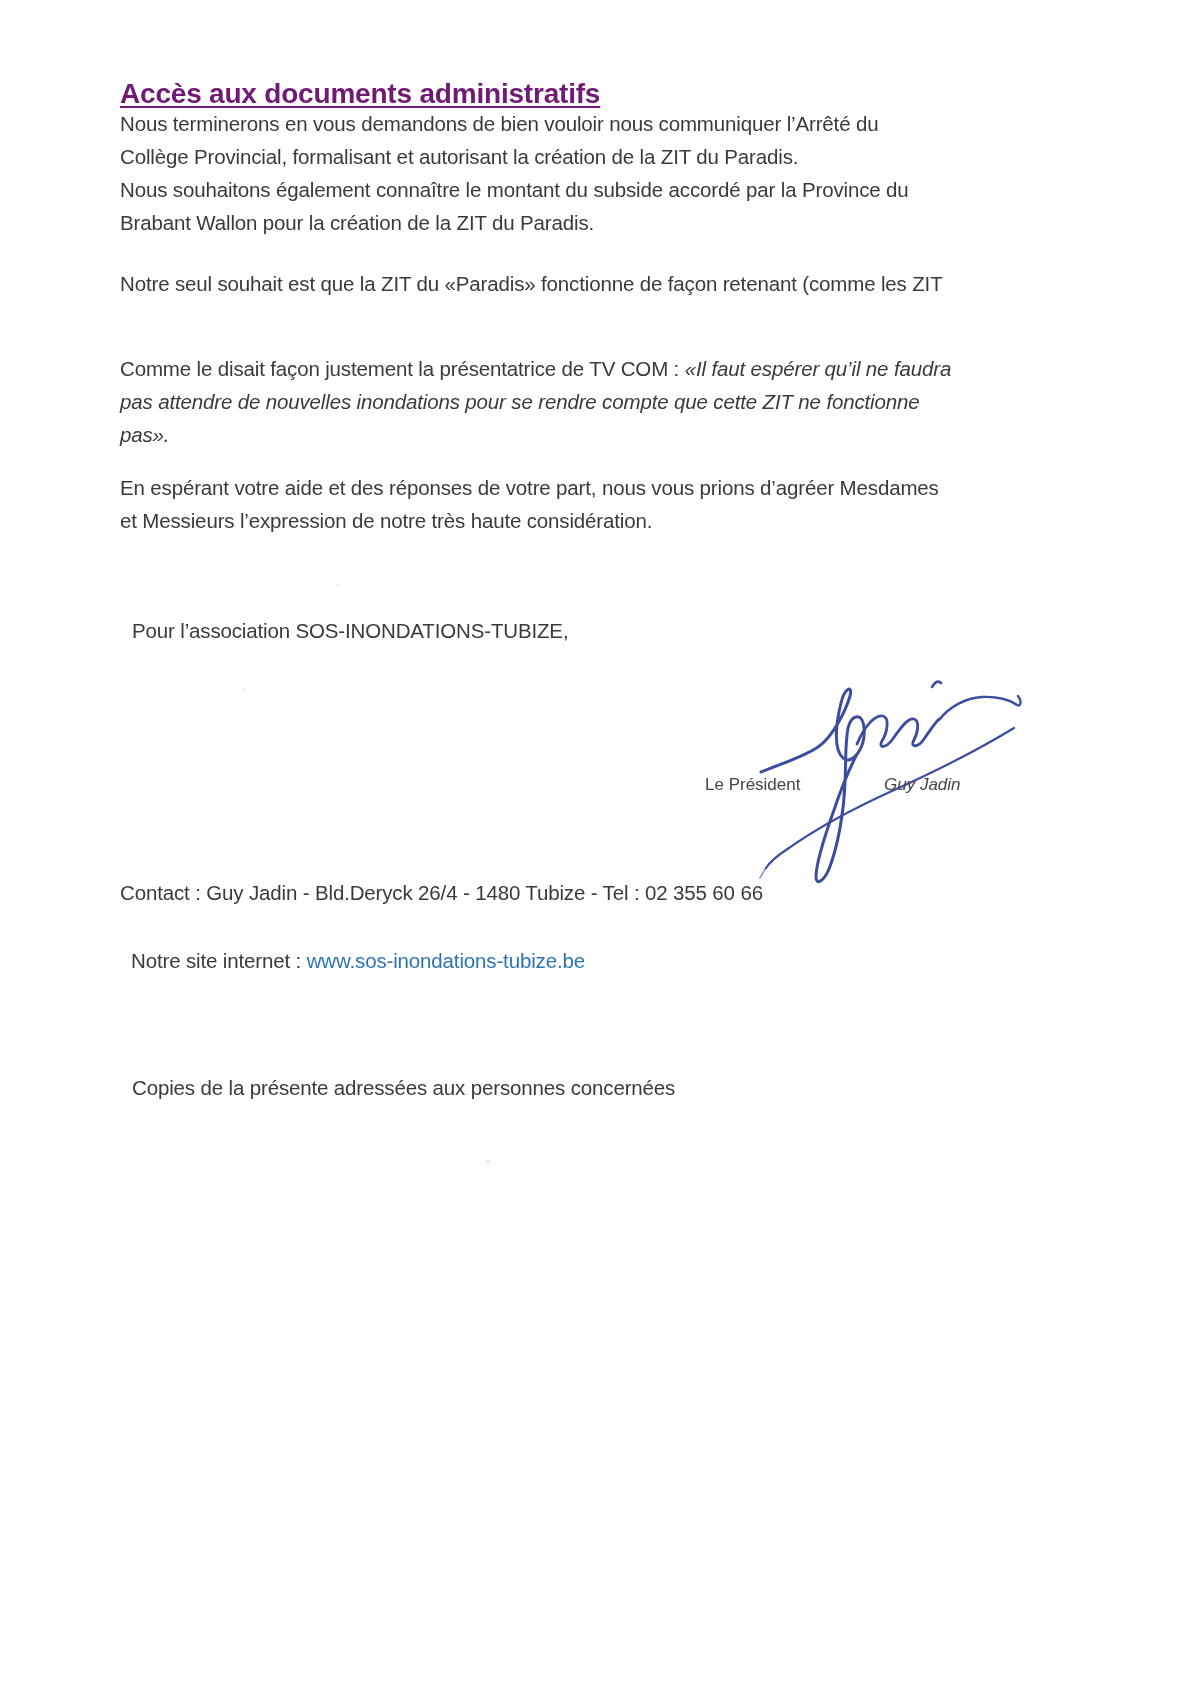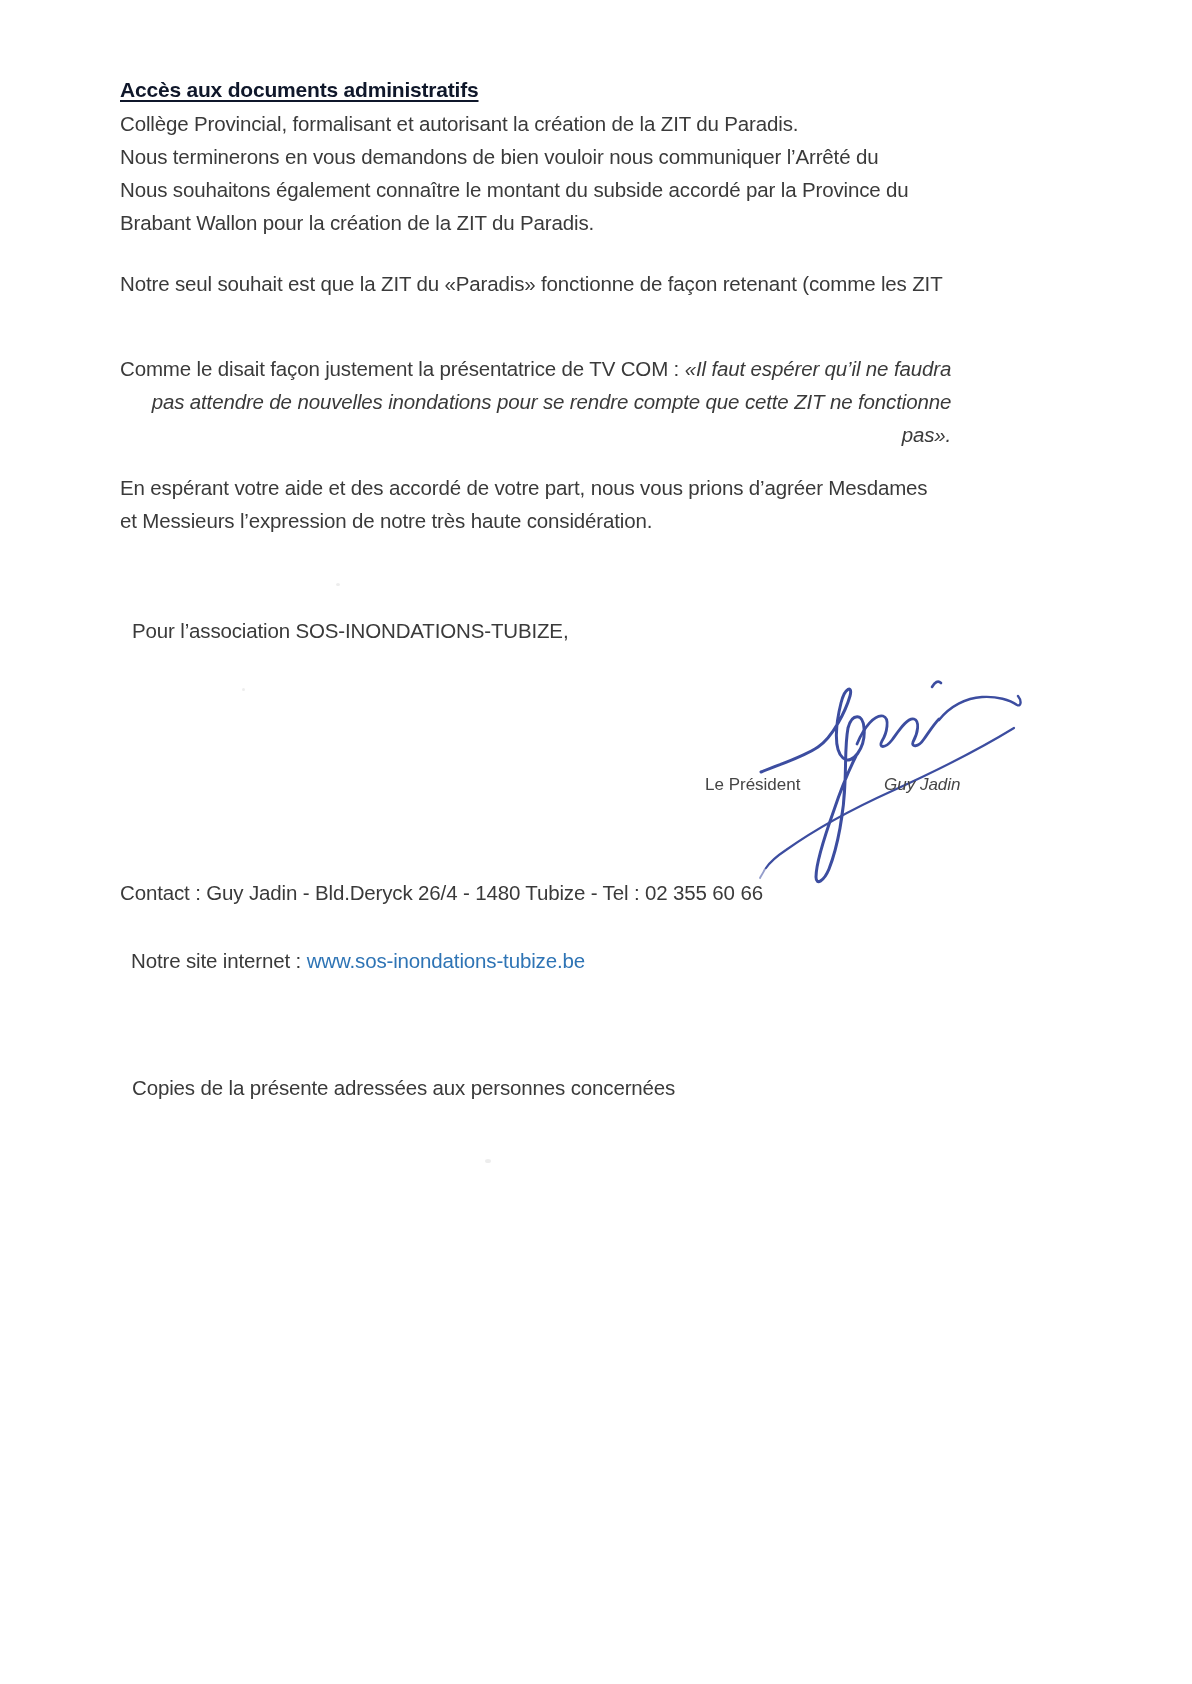--- a/index.html
+++ b/index.html
@@ -21,29 +21,29 @@
   .line {
     white-space: pre;
     font-size: 20.5px;
     line-height: 33px;
     letter-spacing: -0.15px;
     color: var(--text);
   }
   .para { left: 120px; }
   .heading {
     font-weight: bold;
-    font-size: 21px;
-    color: #0f172a;
+    font-size: 28px;
+    color: #701a75;
     text-decoration: underline;
     text-decoration-thickness: 2px;
     text-underline-offset: 3px;
     letter-spacing: -0.2px;
     white-space: pre;
   }
-  .italic { font-style: italic; text-align: right; }
+  .italic { font-style: italic; }
   .sig-caption {
     font-size: 17px;
     color: #454545;
     white-space: pre;
   }
   a.doc-link {
     color: var(--link);
     text-decoration-thickness: 1.5px;
     text-underline-offset: 3px;
     cursor: pointer;
@@ -61,38 +61,38 @@
     border-radius: 50%;
     opacity: 0.7;
   }
 </style>
 </head>
 <body>
 
 <div class="abs heading" style="left:120px; top:78px;">Accès aux documents administratifs</div>
 
 <div class="abs para" style="top:107px;">
+  <div class="line">Nous terminerons en vous demandons de bien vouloir nous communiquer l’Arrêté du</div>
   <div class="line">Collège Provincial, formalisant et autorisant la création de la ZIT du Paradis.</div>
-  <div class="line">Nous terminerons en vous demandons de bien vouloir nous communiquer l’Arrêté du</div>
   <div class="line">Nous souhaitons également connaître le montant du subside accordé par la Province du</div>
   <div class="line">Brabant Wallon pour la création de la ZIT du Paradis.</div>
 </div>
 
 <div class="abs para" style="top:267px;">
   <div class="line">Notre seul souhait est que la ZIT du «Paradis» fonctionne de façon retenant (comme les ZIT</div>
 </div>
 
 <div class="abs para" style="top:352px;">
   <div class="line"><span>Comme le disait façon justement la présentatrice de TV COM : </span><span class="italic">«Il faut espérer qu’il ne faudra</span></div>
   <div class="line italic">pas attendre de nouvelles inondations pour se rendre compte que cette ZIT ne fonctionne</div>
   <div class="line italic">pas».</div>
 </div>
 
 <div class="abs para" style="top:471px;">
-  <div class="line">En espérant votre aide et des accordé de votre part, nous vous prions d’agréer Mesdames</div>
+  <div class="line">En espérant votre aide et des réponses de votre part, nous vous prions d’agréer Mesdames</div>
   <div class="line">et Messieurs l’expression de notre très haute considération.</div>
 </div>
 
 <div class="abs line" style="left:120px; top:614px;margin-left:12px;">Pour l’association SOS-INONDATIONS-TUBIZE,</div>
 
 <svg class="signature abs" style="left:700px; top:625px;" width="340" height="265" viewBox="700 625 340 265">
 
   <path stroke-width="3" d="M761 772 C786 762 803 757 818 747 C833 737 846 710 850 696
            C853 685 845 687 841 703 C836 723 833 749 843 758
            C852 766 866 748 864 728 C863 713 852 713 848 728

